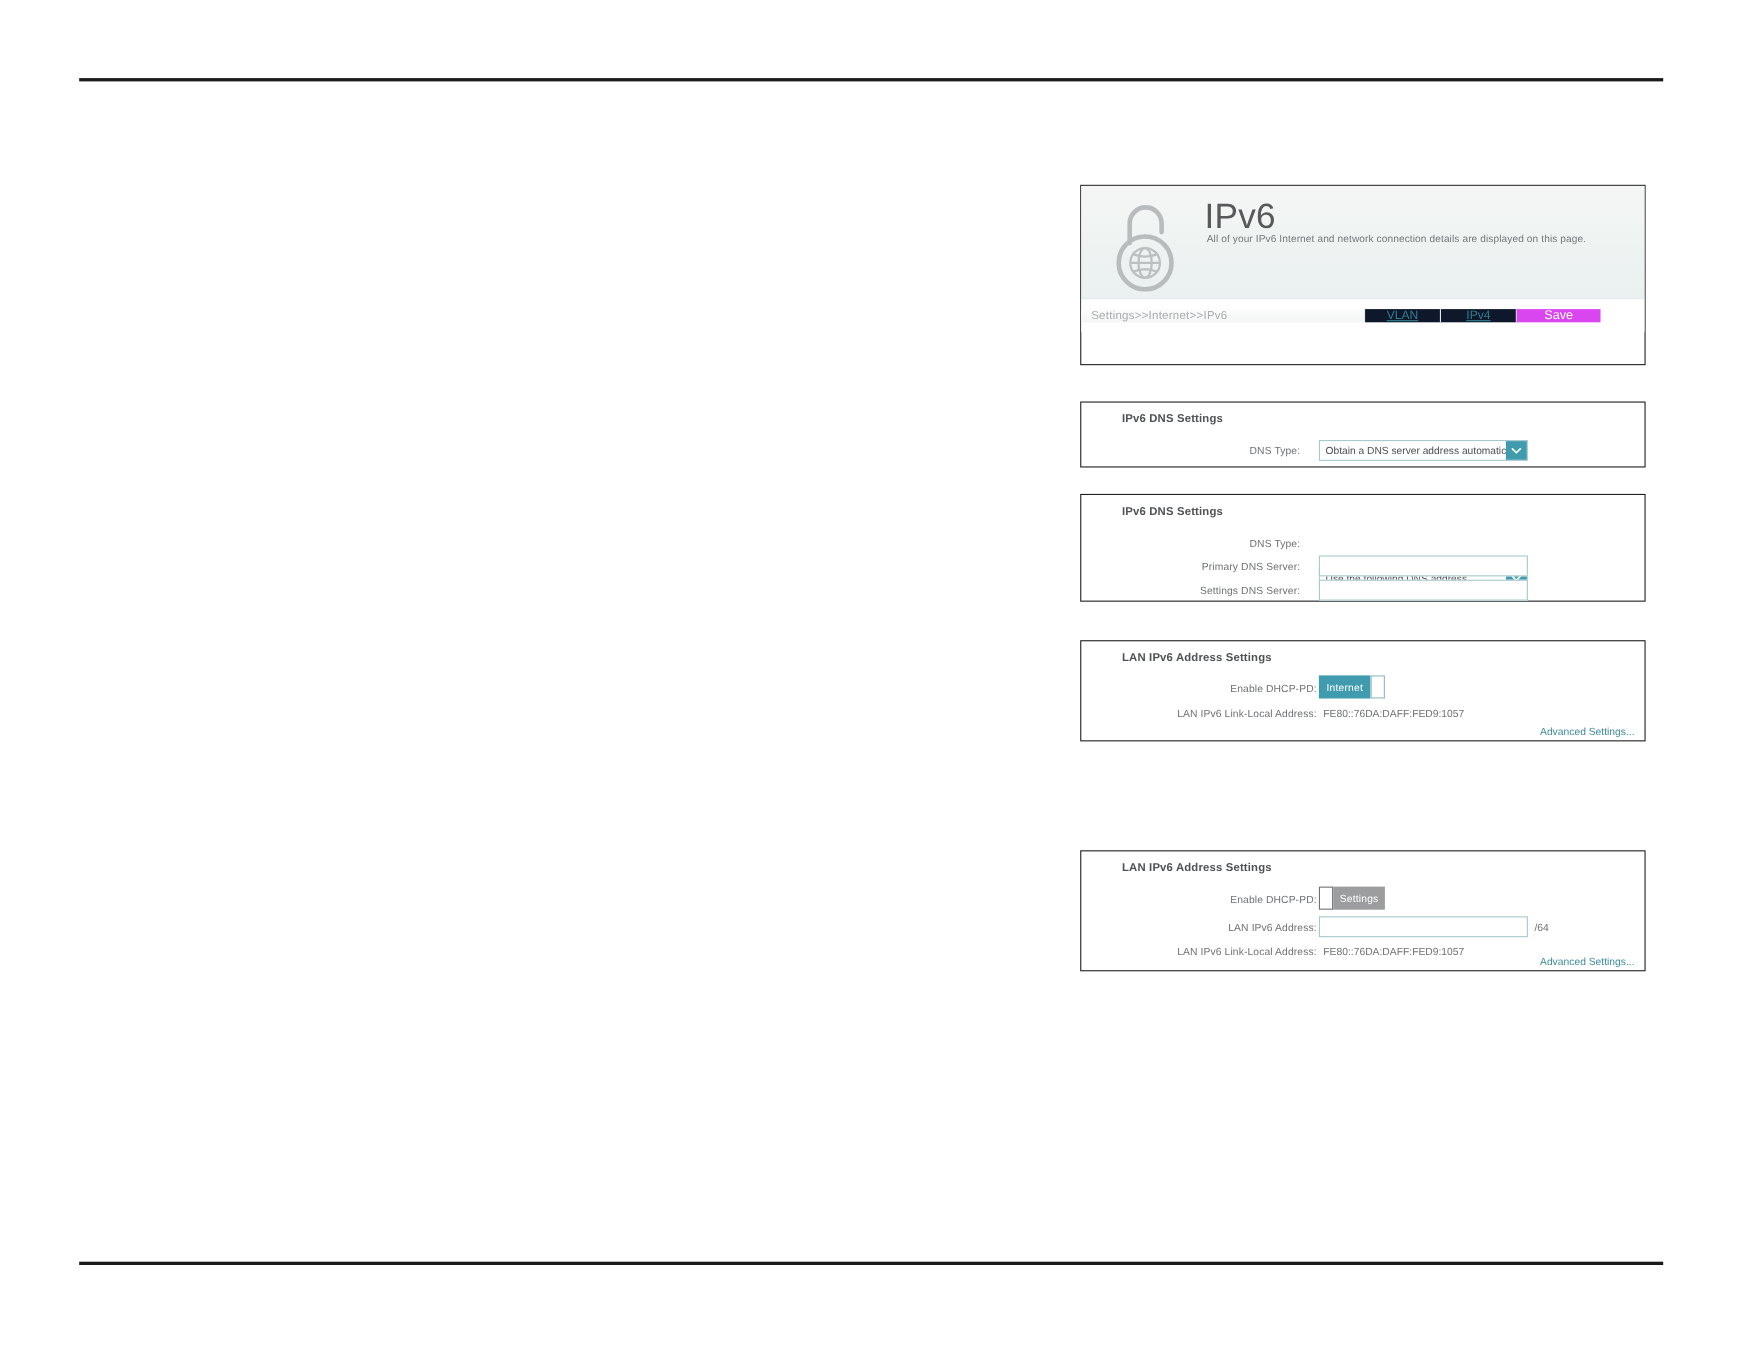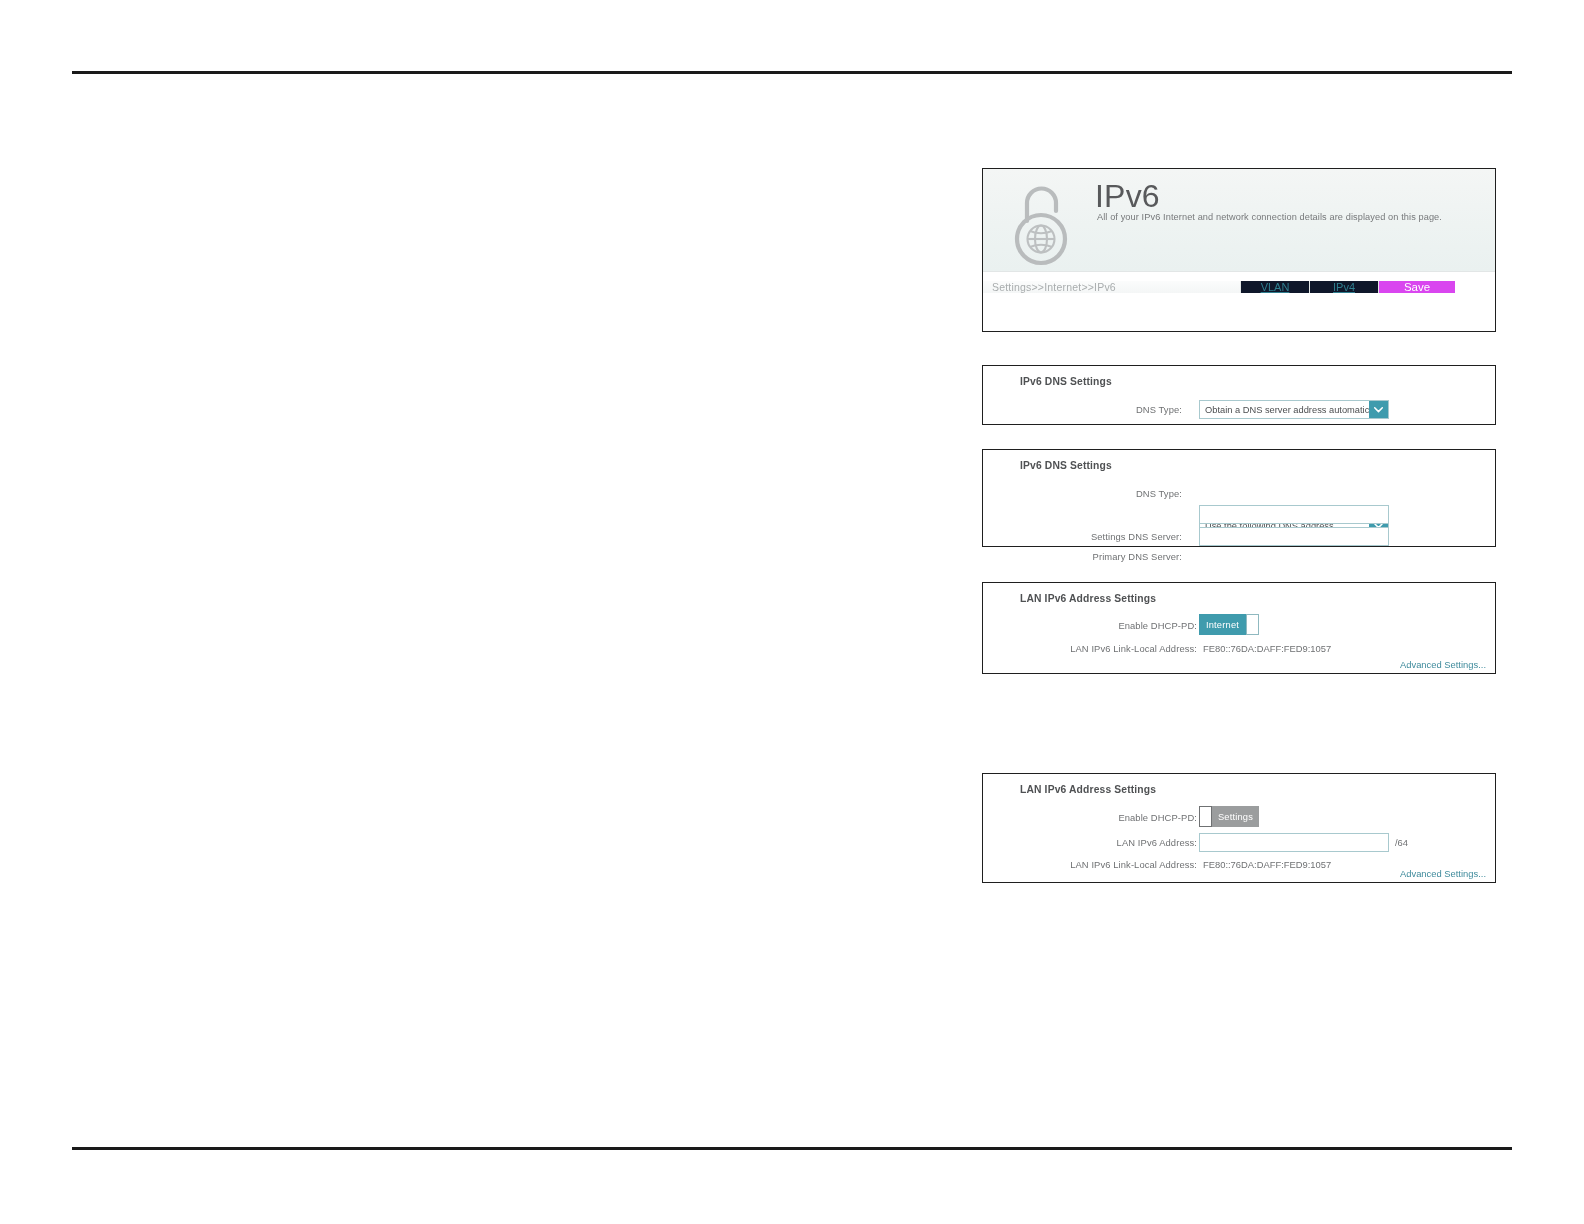--- a/index.html
+++ b/index.html
@@ -306,21 +306,21 @@
     <div class="lbl" style="right:313px; top:38px;">DNS Type:</div>
     <div class="select" style="left:216px; top:34px; width:190px;margin-top:32px;">
       <div class="val">Use the following DNS address</div>
       <div class="arrow">
         <svg width="9" height="6" viewBox="0 0 9 6">
             <path d="M0.7 0.8 L4.5 4.6 L8.3 0.8" fill="none" stroke="#ffffff" stroke-width="1.5" stroke-linecap="round" stroke-linejoin="round"></path>
           </svg>
       </div>
     </div>
 
-    <div class="lbl" style="right:313px; top:59px;margin-top:42px;">Primary DNS Server:</div>
+    <div class="lbl" style="right:313px; top:59px;">Primary DNS Server:</div>
     <div class="txtbox" style="left:216px; top:55px; width:190px;"></div>
 
     <div class="lbl" style="right:313px; top:81px;">Settings DNS Server:</div>
     <div class="txtbox" style="left:216px; top:77px; width:190px;"></div>
   </div>
 
   <div class="panel" id="panel-lan-enabled">
     <div class="sect-title" style="top:10px;">LAN IPv6 Address Settings</div>
 
     <div class="lbl" style="right:298px; top:37px;">Enable DHCP-PD:</div>

